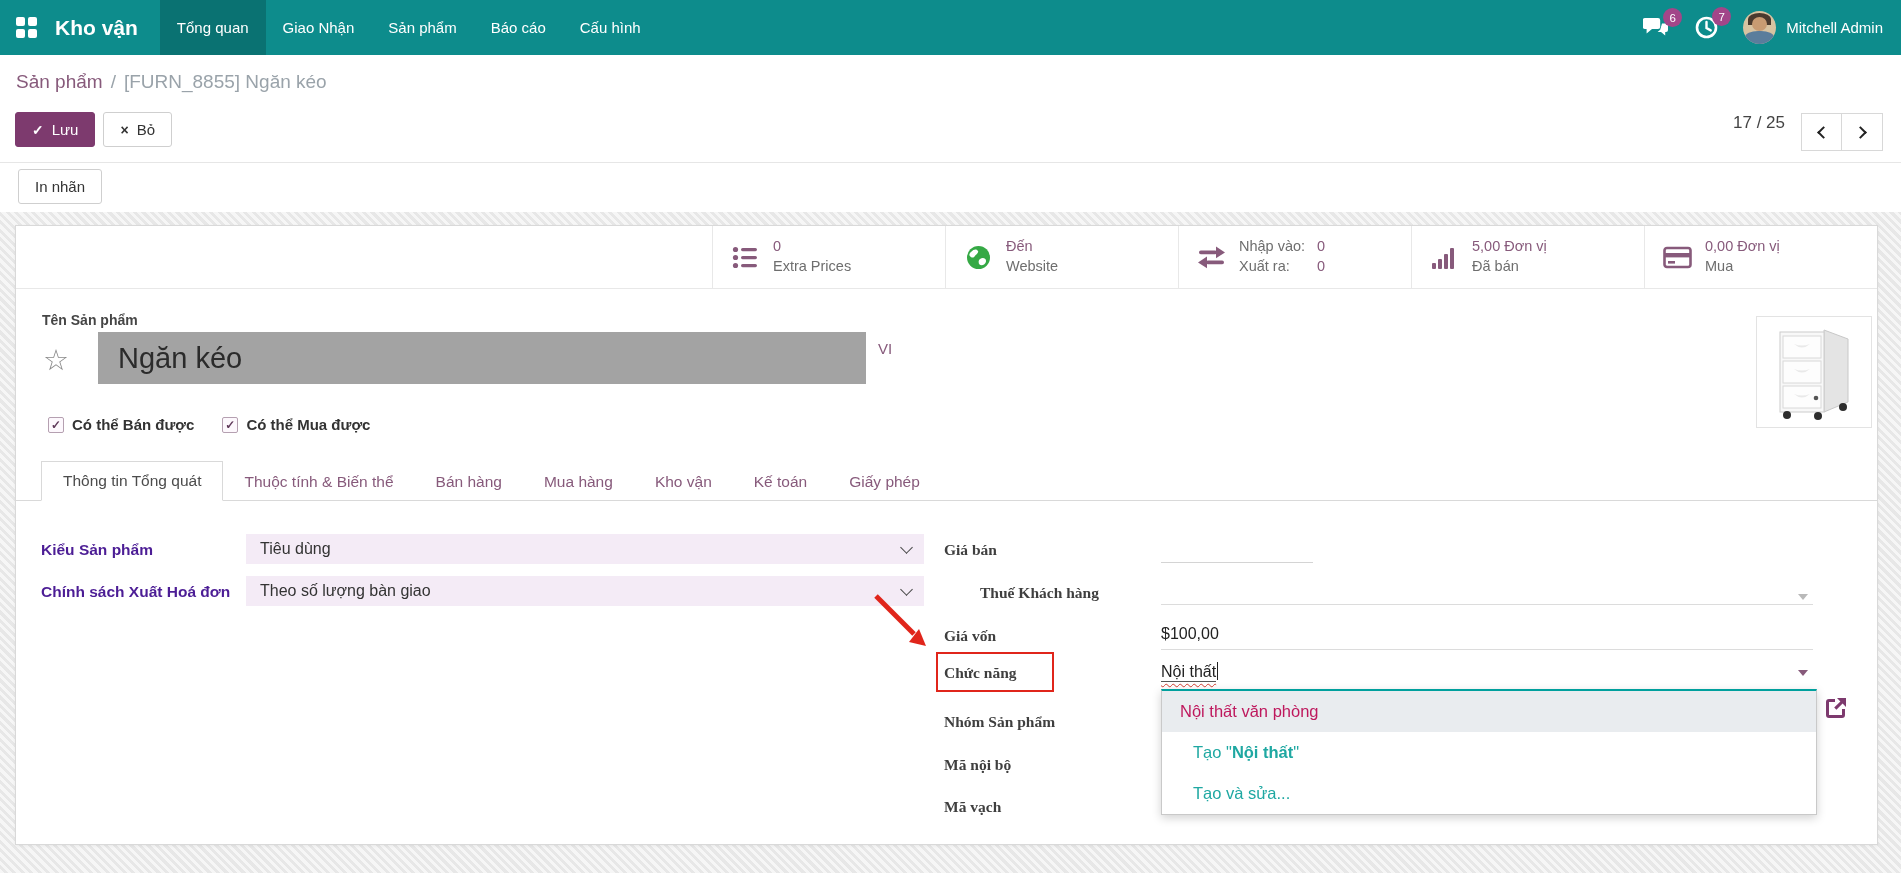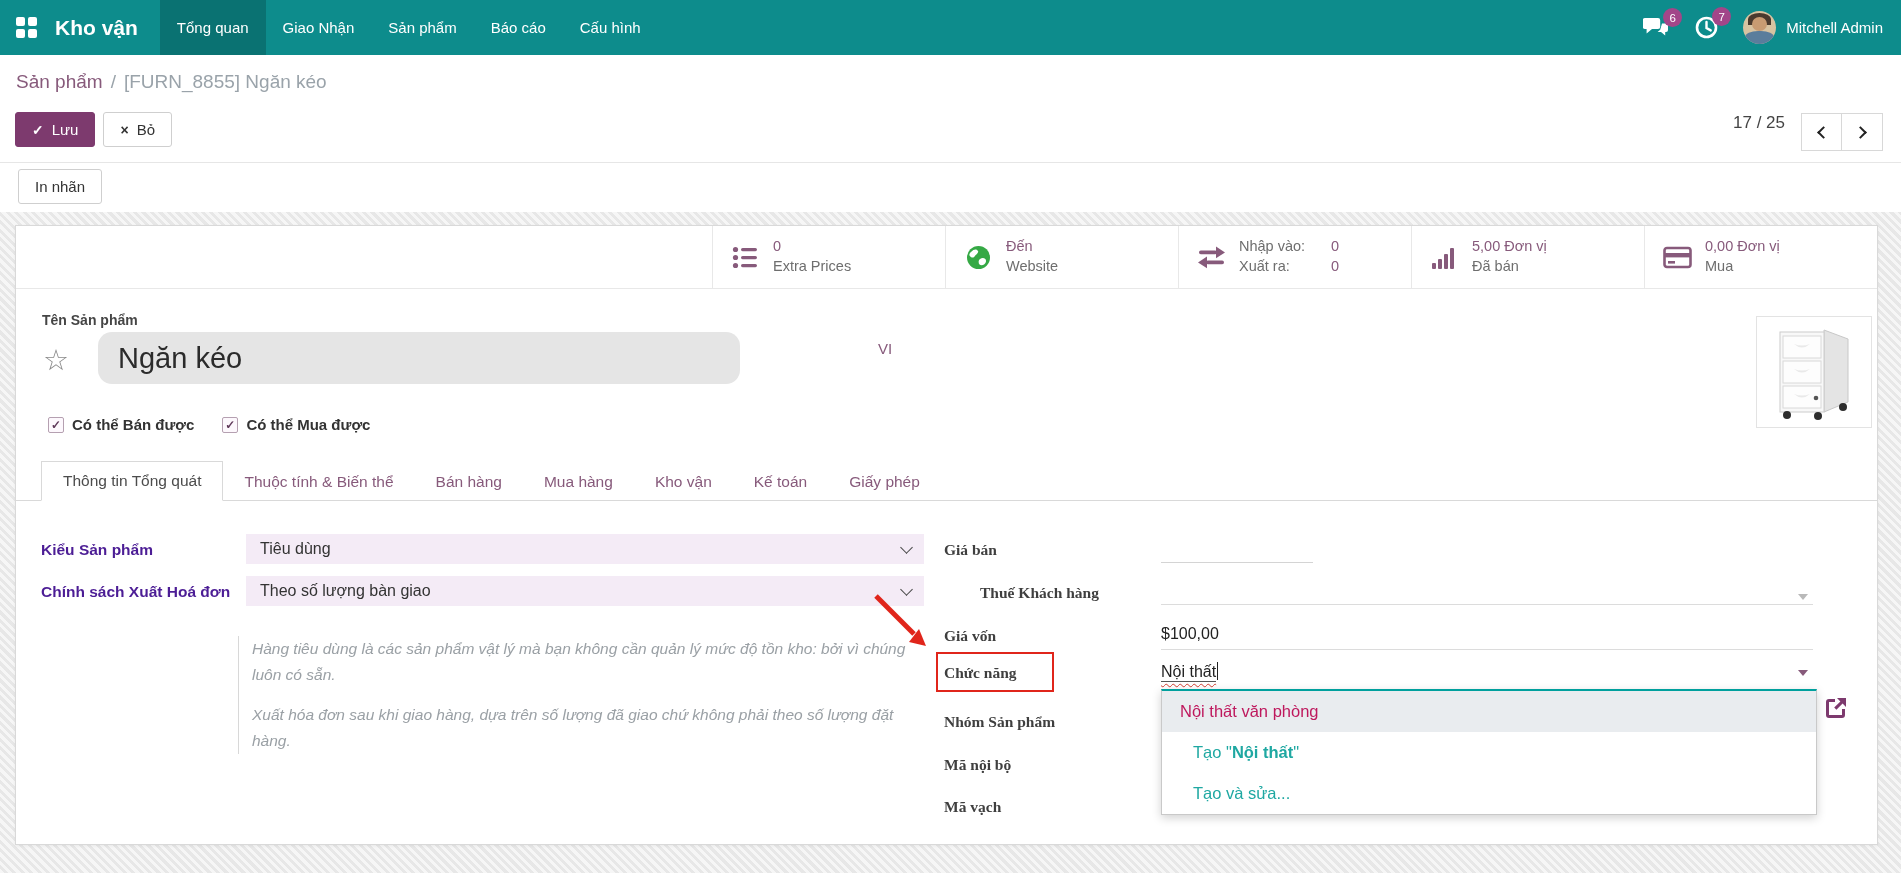--- a/index.html
+++ b/index.html
@@ -53,27 +53,27 @@
   .bg-texture { position:absolute; left:0; top:212px; width:100%; height:661px; background:#ebebeb; background-image:repeating-linear-gradient(45deg, rgba(255,255,255,0.55) 0 3px, rgba(0,0,0,0.015) 3px 6px); }
   .sheet { position:absolute; left:15px; top:225px; width:1863px; height:620px; background:#fff; border:1px solid #d9d9d9; box-shadow:0 1px 3px rgba(0,0,0,0.06); }
 
   
   .stat-row { position:absolute; right:0; top:0; height:63px; display:flex; border-bottom:1px solid #e8e8e8; left:0; justify-content:flex-end; }
   .stat-btn { width:233px; border-left:1px solid #e8e8e8; display:flex; align-items:center; gap:12px; padding-left:16px; cursor:pointer; background:#fff; }
   .stat-ico { flex:none; display:flex; align-items:center; justify-content:center; width:32px; }
   .stat-texts { display:flex; flex-direction:column; line-height:1.35; }
   .stat-value { color:#875A7B; font-size:14.5px; }
   .stat-label { color:#6e6e6e; font-size:14.5px; }
-  .stat-duo { display:grid; grid-template-columns:auto auto; column-gap:26px; line-height:1.35; }
+  .stat-duo { display:grid; grid-template-columns:auto auto; column-gap:12px; line-height:1.35; }
 
   
   .fld-label { font-weight:bold; color:#454545; font-size:14px; }
   .name-label { position:absolute; left:26px; top:86px; }
   .star { position:absolute; left:27px; top:120px; font-size:29px; color:#8a8a8a; cursor:pointer; line-height:1; }
-  .name-input { position:absolute; left:82px; top:106px; width:642px; height:52px; background:#e5e5e5; display:flex; align-items:center; padding-left:20px; font-size:29px; color:#2b2b2b; cursor:text;border-radius:14px; }
+  .name-input { position:absolute; left:82px; top:106px; width:768px; height:52px; background:#a3a3a3; display:flex; align-items:center; padding-left:20px; font-size:29px; color:#2b2b2b; cursor:text; }
   .lang-badge { position:absolute; left:862px; top:114px; color:#875A7B; font-size:15px; cursor:pointer; }
   .check-row { position:absolute; left:32px; top:190px; display:flex; gap:28px; }
   .check-item { display:flex; align-items:center; gap:8px; cursor:pointer; }
   .cb { width:16px; height:16px; border:1px solid #b5a0b1; border-radius:2px; background:#fdf8fd; color:#60395a; font-size:12px; font-weight:bold; display:flex; align-items:center; justify-content:center; }
   .check-item .txt { font-weight:bold; color:#333; font-size:15px; }
   .prod-image { position:absolute; left:1740px; top:90px; width:116px; height:112px; border:1px solid #e3e3e3; background:#fff; display:flex; align-items:center; justify-content:center; cursor:pointer; }
 
   
   .tabs { position:absolute; left:0; top:233px; width:100%; height:42px; display:flex; align-items:flex-end; border-bottom:1px solid #d9d9d9; padding-left:25px; }
   .tab { font-size:15.5px; padding:10px 21px; color:#875A7B; cursor:pointer; position:relative; top:1px; }
@@ -316,24 +316,20 @@
     <div class="llabel" style="top:313px;">Kiểu Sản phẩm</div>
     <div class="lselect" style="top:308px;">
       <span>Tiêu dùng</span>
       <span class="sel-chev"></span>
     </div>
     <div class="llabel" style="top:355px;">Chính sách Xuất Hoá đơn</div>
     <div class="lselect" style="top:350px;">
       <span>Theo số lượng bàn giao</span>
       <span class="sel-chev"></span>
     </div>
-    <div class="help-block">
-      <p>Hàng tiêu dùng là các sản phẩm vật lý mà bạn không cần quản lý mức độ tồn kho: bởi vì chúng luôn có sẵn.</p>
-      <p>Xuất hóa đơn sau khi giao hàng, dựa trên số lượng đã giao chứ không phải theo số lượng đặt hàng.</p>
-    </div>
 
     <div class="rlabel" style="top:315px;">Giá bán</div>
     <div class="underline-short" style="top:336px;"></div>
 
     <div class="rlabel" style="top:358px;margin-left:36px;">Thuế Khách hàng</div>
     <div class="rfield" style="top:356px;"></div>
     <div class="underline-long" style="top:378px;"></div>
     <div class="caret-down" style="left:1782px; top:368px;"></div>
 
     <div class="rlabel" style="top:401px;">Giá vốn</div>

